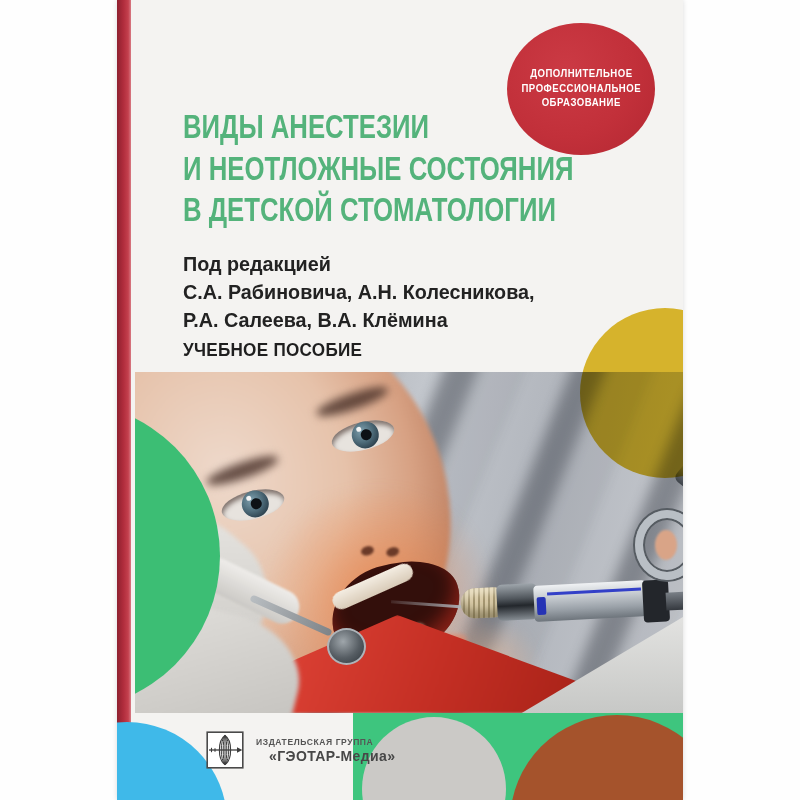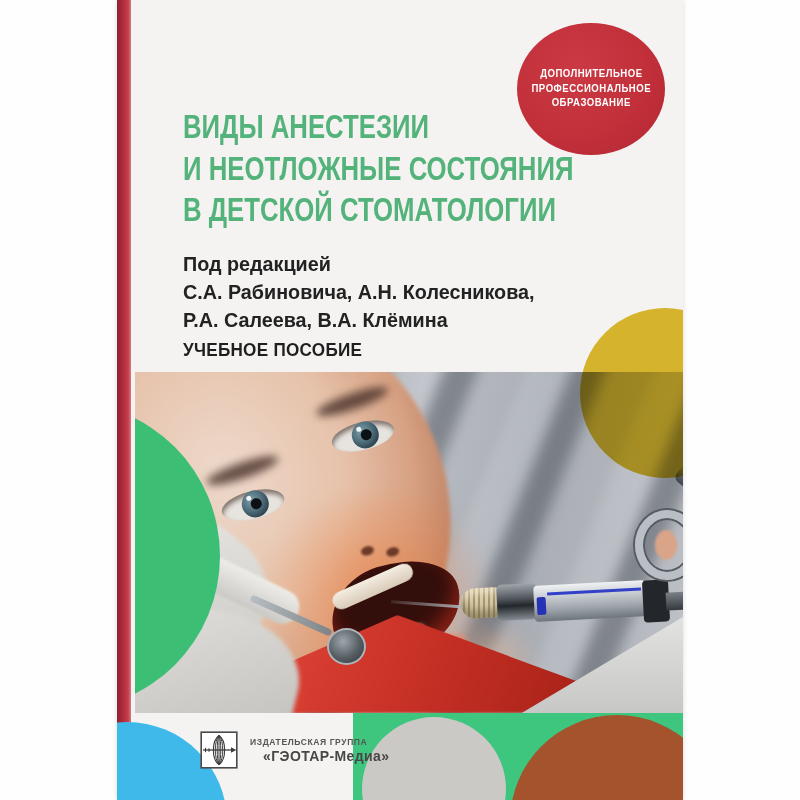--- a/index.html
+++ b/index.html
@@ -4,21 +4,21 @@
 <style>
   html,body{margin:0;padding:0;background:#ffffff;width:800px;height:800px;overflow:hidden;
     font-family:"Liberation Sans", sans-serif;}
   .stage{position:relative;width:800px;height:800px;background:#fefefe;}
   #book{position:absolute;left:117px;top:0;width:566px;height:800px;background:#f4f3f1;
     overflow:hidden;box-shadow:0 0 5px rgba(0,0,0,.14);}
   
   .spine{position:absolute;left:0;top:0;width:14px;height:800px;
     background:linear-gradient(90deg,#8f2130 0%,#b02c3c 45%,#c4404e 80%,#d87a84 100%);}
   
-  .badge{position:absolute;left:400px;top:23px;width:148px;height:132px;border-radius:50%;
+  .badge{position:absolute;left:390px;top:23px;width:148px;height:132px;border-radius:50%;
     background:radial-gradient(circle at 40% 35%,#cb3a44 0%,#c2303a 55%,#b32732 100%);
     display:flex;flex-direction:column;align-items:center;justify-content:center;}
   .badge div{color:#fff;font-weight:bold;font-size:10px;line-height:14.5px;letter-spacing:.5px;
     transform:scaleX(.96);white-space:nowrap;}
   
   .title{position:absolute;left:66px;top:106px;color:#54b37b;font-weight:bold;
     font-size:33px;line-height:41.5px;transform:scaleX(.78);transform-origin:0 0;white-space:nowrap;}
   
   .editors{position:absolute;left:66px;top:250px;color:#222;font-weight:bold;font-size:21px;
     line-height:28px;transform:scaleX(.94);transform-origin:0 0;white-space:nowrap;}
@@ -97,21 +97,21 @@
   .syr-finger{left:520px;top:158px;width:22px;height:30px;border-radius:50%;background:#d9a487;filter:blur(1px);}
   .ph-green-circle{left:-223px;top:30px;width:308px;height:308px;border-radius:50%;background:#3cbe74;}
   
   .circle-yellow{position:absolute;left:463px;top:308px;width:170px;height:170px;border-radius:50%;
     background:#e0bc2e;mix-blend-mode:multiply;}
   .band-green{position:absolute;left:236px;top:713px;width:330px;height:87px;background:#3ec57e;}
   .circle-cyan{position:absolute;left:-90px;top:722px;width:200px;height:200px;border-radius:50%;background:#3fb9e9;}
   .circle-gray{position:absolute;left:245px;top:717px;width:144px;height:144px;border-radius:50%;background:#cbc9c6;}
   .circle-brown{position:absolute;left:393px;top:715px;width:214px;height:214px;border-radius:50%;background:#a5532c;}
   
-  .publisher{position:absolute;left:83px;top:731px;display:flex;align-items:center;justify-content:center;}
+  .publisher{position:absolute;left:89px;top:731px;display:flex;align-items:center;justify-content:center;}
   .pub-icon{width:38px;height:38px;}
   .pub-text{margin-left:12px;color:#4a4a4a;}
   .pub-group{font-size:8.5px;font-weight:bold;letter-spacing:.6px;color:#555;white-space:nowrap;}
   .pub-name{font-size:14px;font-weight:bold;letter-spacing:.4px;color:#474747;white-space:nowrap;margin-top:1px;margin-left:13px;}
 </style>
 </head>
 <body>
 
 <div class="stage">
   <div id="book">

